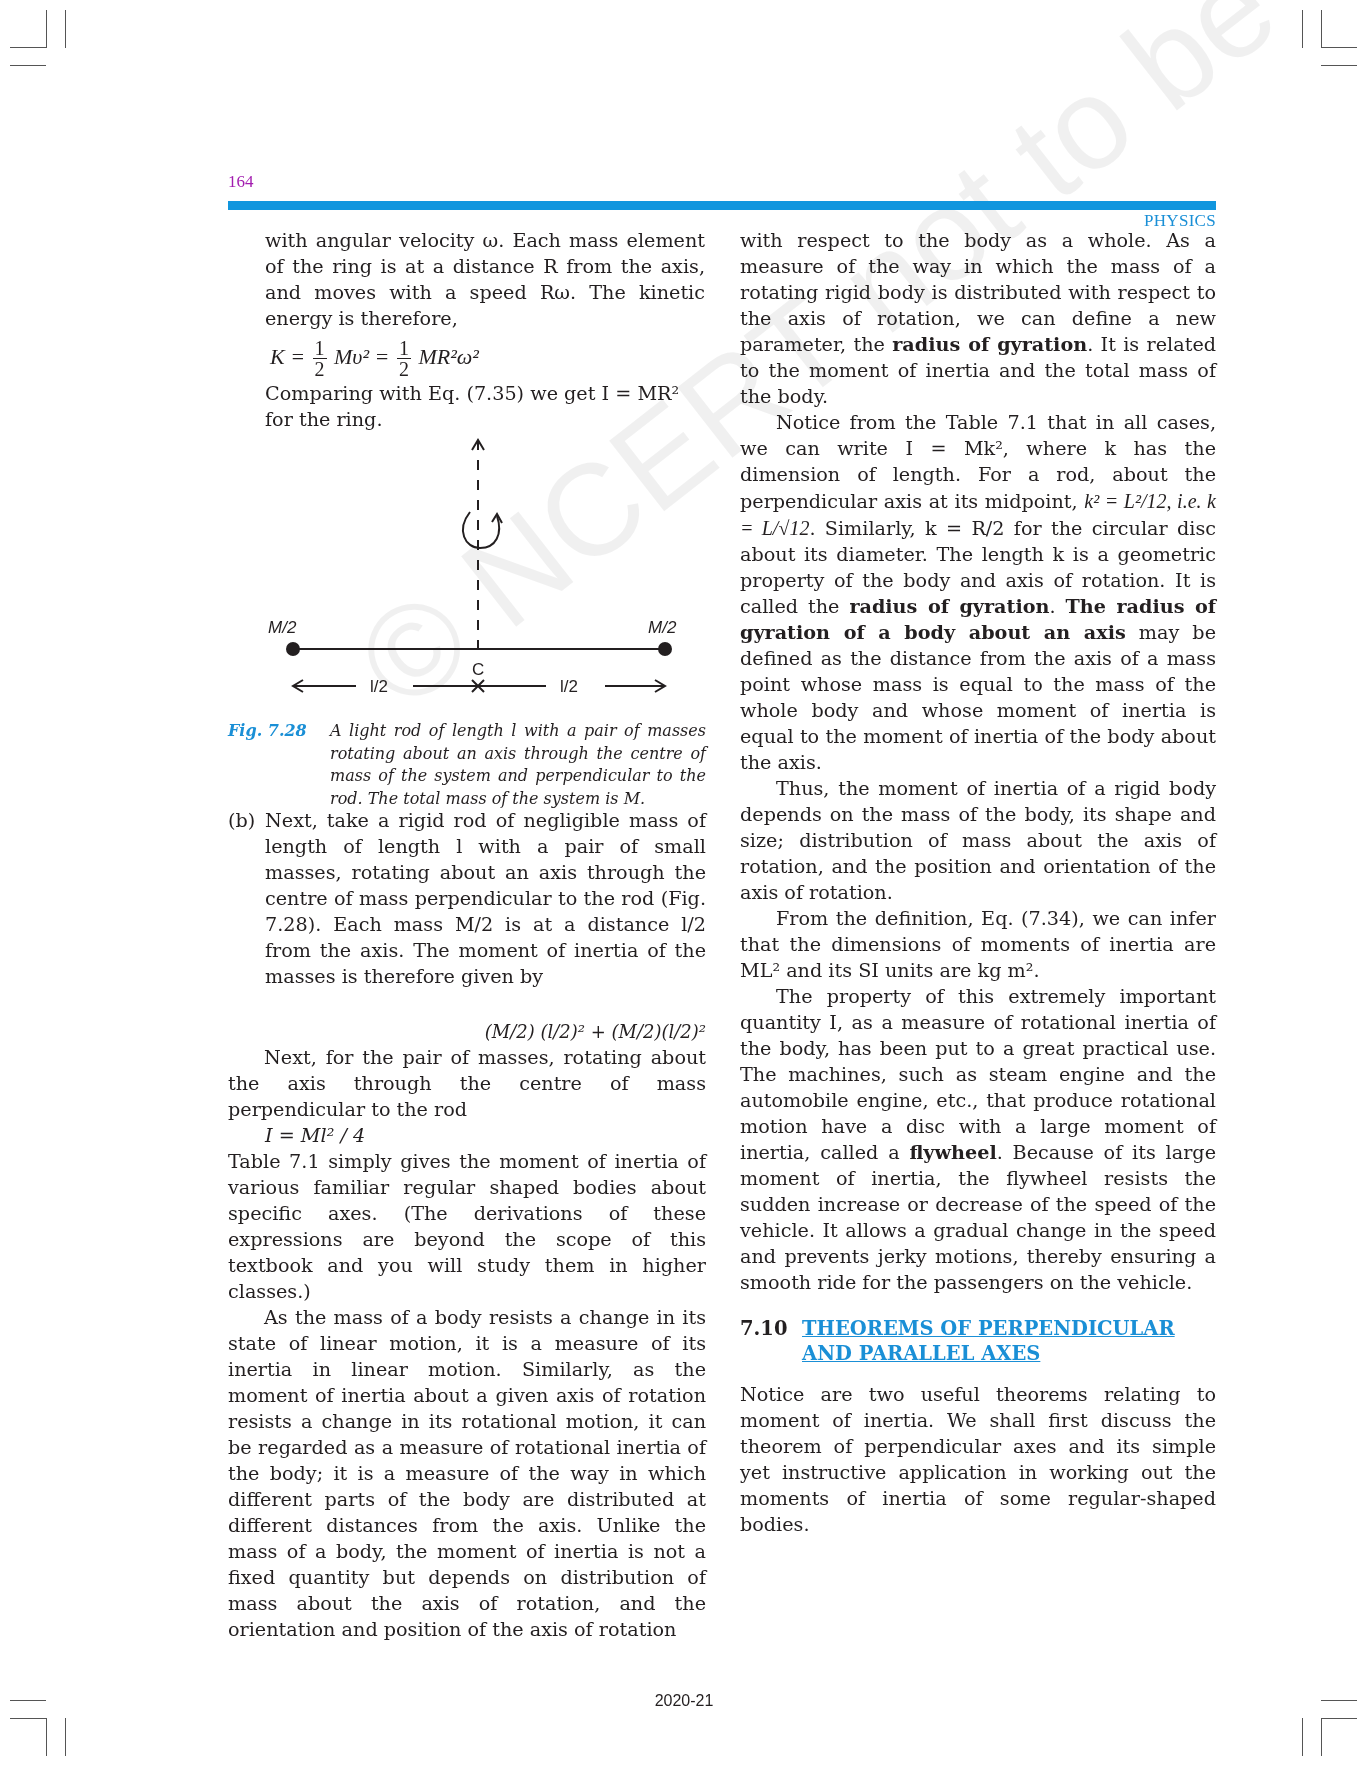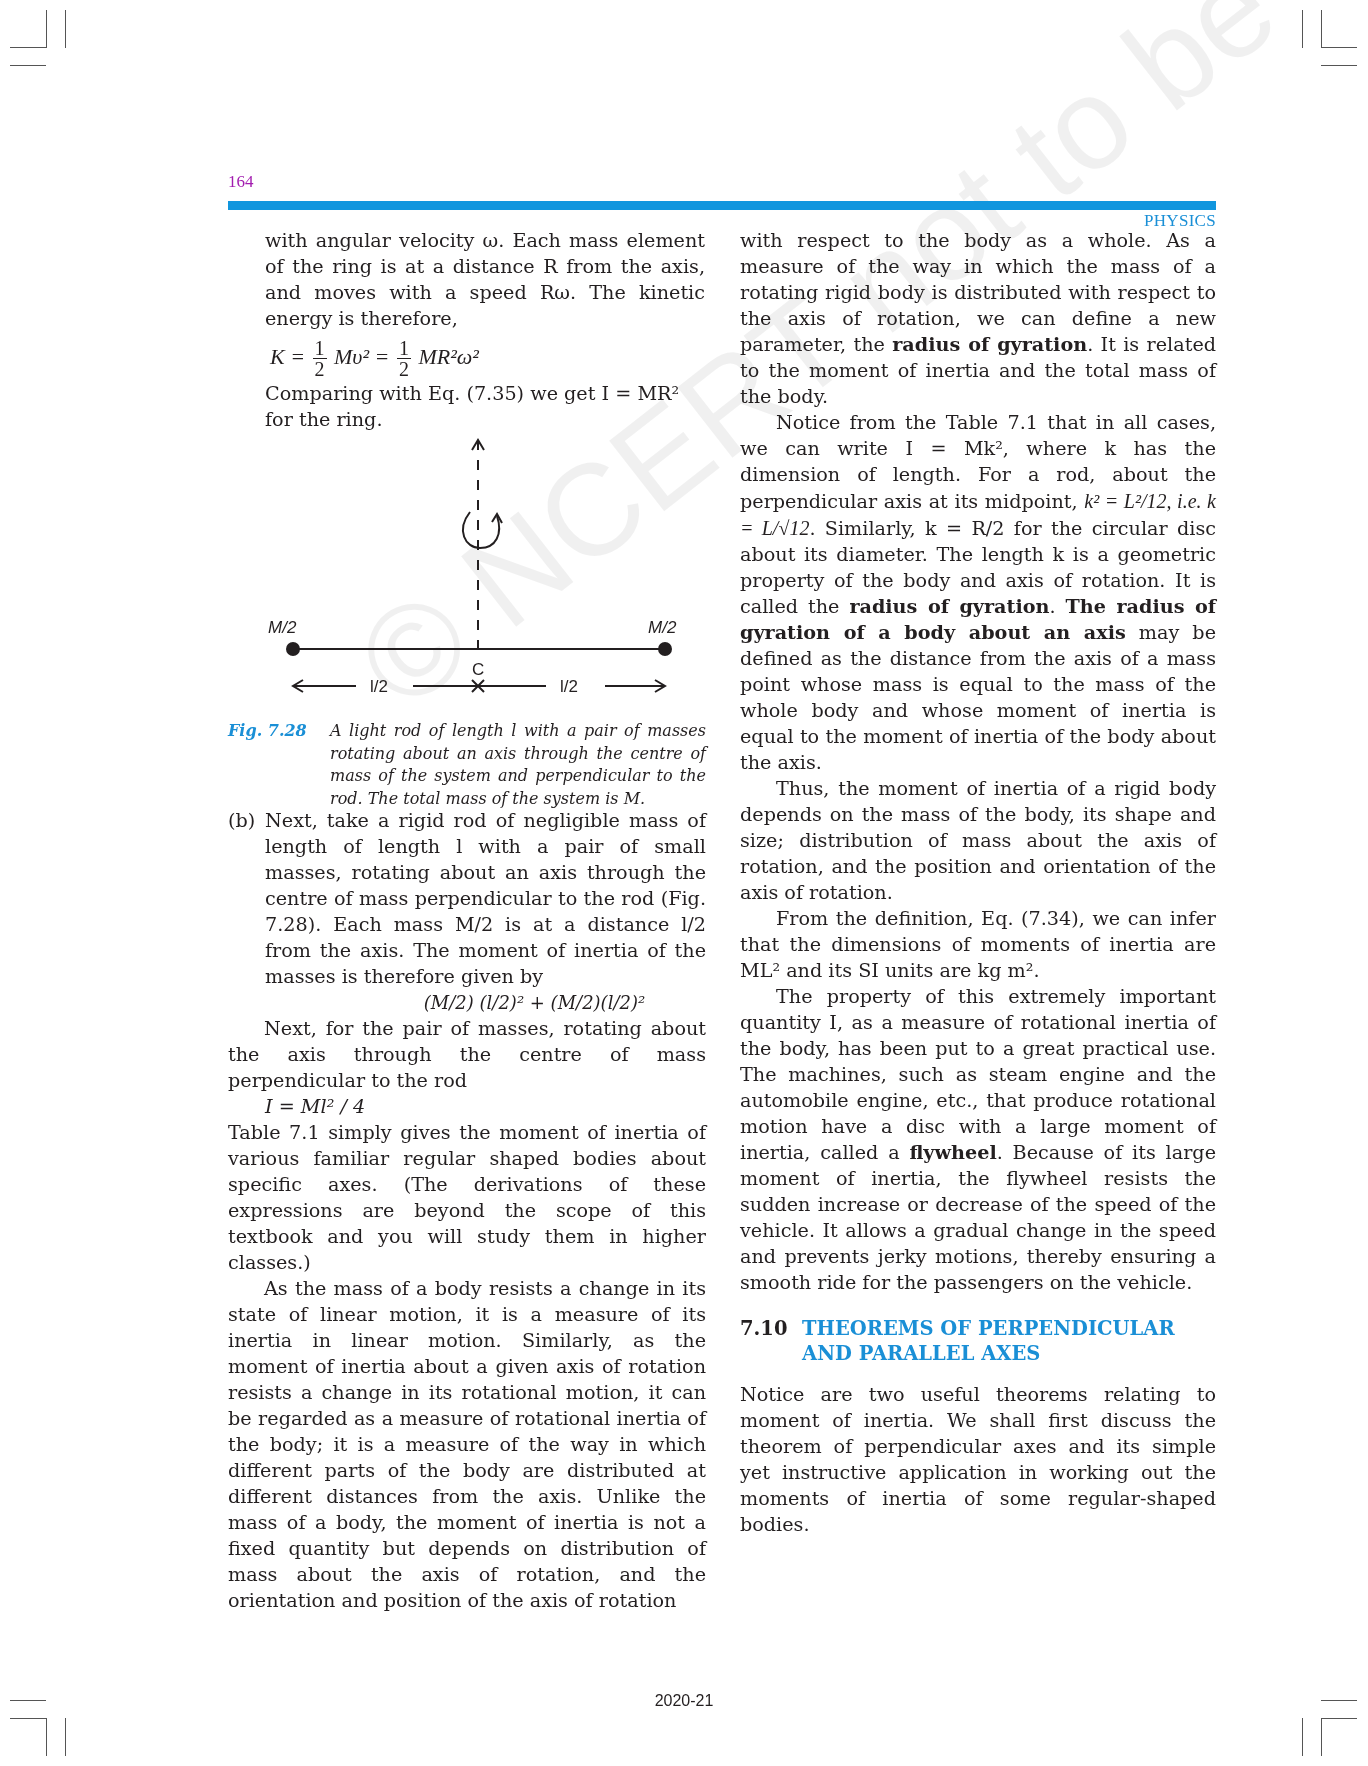--- a/index.html
+++ b/index.html
@@ -91,33 +91,33 @@
 <div class="cap">
   <span class="lbl">Fig. 7.28</span>
   <div class="txt">A light rod of length l with a pair of masses rotating about an axis through the centre of mass of the system and perpendicular to the rod. The total mass of the system is M.</div>
 </div>
 
 <div class="col left" style="top:808px;">
   <div style="position:relative;">
     <span style="position:absolute;left:0;top:0;">(b)</span>
     <p style="margin-left:37px;">Next, take a rigid rod of negligible mass of length of length l with a pair of small masses, rotating about an axis through the centre of mass perpendicular to the rod (Fig. 7.28). Each mass M/2 is at a distance l/2 from the axis. The moment of inertia of the masses is therefore given by</p>
   </div>
-  <p style="text-align:center;padding-left:135px;font-family:'DejaVu Serif',serif;font-style:italic;font-size:18px;">(M/2) (l/2)² + (M/2)(l/2)²</p>
+  <p style="text-align:right;padding-left:135px;font-family:'DejaVu Serif',serif;font-style:italic;font-size:18px;margin-top:29px;">(M/2) (l/2)² + (M/2)(l/2)²</p>
   <p class="ind">Next, for the pair of masses, rotating about the axis through the centre of mass perpendicular to the rod</p>
   <p style="padding-left:37px;font-style:italic;">I = Ml² / 4</p>
   <p>Table 7.1 simply gives the moment of inertia of various familiar regular shaped bodies about specific axes. (The derivations of these expressions are beyond the scope of this textbook and you will study them in higher classes.)</p>
   <p class="ind">As the mass of a body resists a change in its state of linear motion, it is a measure of its inertia in linear motion. Similarly, as the moment of inertia about a given axis of rotation resists a change in its rotational motion, it can be regarded as a measure of rotational inertia of the body; it is a measure of the way in which different parts of the body are distributed at different distances from the axis. Unlike the mass of a body, the moment of inertia is not a fixed quantity but depends on distribution of mass about the axis of rotation, and the orientation and position of the axis of rotation</p>
 </div>
 
 <div class="col right">
   <p><span>with respect to the body as a whole. As a measure of the way in which the mass of a rotating rigid body is distributed with respect to the axis of rotation, we can define a new parameter, the </span><b>radius of gyration</b><span>. It is related to the moment of inertia and the total mass of the body.</span></p>
   <p class="ind"><span>Notice from the Table 7.1 that in all cases, we can write I = Mk², where k has the dimension of length. For a rod, about the perpendicular axis at its midpoint,</span> <span class="eq" style="font-size:20px;">k² = L²/12, i.e.  k = L/√12</span><span>. Similarly, k = R/2 for the circular disc about its diameter. The length k is a geometric property of the body and axis of rotation. It is called the </span><b>radius of gyration</b><span>. </span><b>The radius of gyration of a body about an axis</b><span> may be defined as the distance from the axis of a mass point whose mass is equal to the mass of the whole body and whose moment of inertia is equal to the moment of inertia of the body about the axis.</span></p>
   <p class="ind">Thus, the moment of inertia of a rigid body depends on the mass of the body, its shape and size; distribution of mass about the axis of rotation, and the position and orientation of the axis of rotation.</p>
   <p class="ind">From the definition, Eq. (7.34), we can infer that the dimensions of moments of inertia are ML² and its SI units are kg m².</p>
   <p class="ind"><span>The property of this extremely important quantity I, as a measure of rotational inertia of the body, has been put to a great practical use. The machines, such as steam engine and the automobile engine, etc., that produce rotational motion have a disc with a large moment of inertia, called a </span><b>flywheel</b><span>. Because of its large moment of inertia, the flywheel resists the sudden increase or decrease of the speed of the vehicle. It allows a gradual change in the speed and prevents jerky motions, thereby ensuring a smooth ride for the passengers on the vehicle.</span></p>
   <div class="sec-head" style="margin-top:20px;display:flex;">
     <span class="sec-num" style="width:62px;flex:none;">7.10</span>
-    <span class="sec-title" style="text-align:left;">THEOREMS OF PERPENDICULAR AND PARALLEL AXES</span>
+    <span class="sec-title" style="text-align:left;text-decoration:underline;">THEOREMS OF PERPENDICULAR AND PARALLEL AXES</span>
   </div>
   <p style="margin-top:16px;">Notice are two useful theorems relating to moment of inertia. We shall first discuss the theorem of perpendicular axes and its simple yet instructive application in working out the moments of inertia of some regular-shaped bodies.</p>
 </div>
 
 <div class="footer">2020-21</div>
 
 </body></html>

